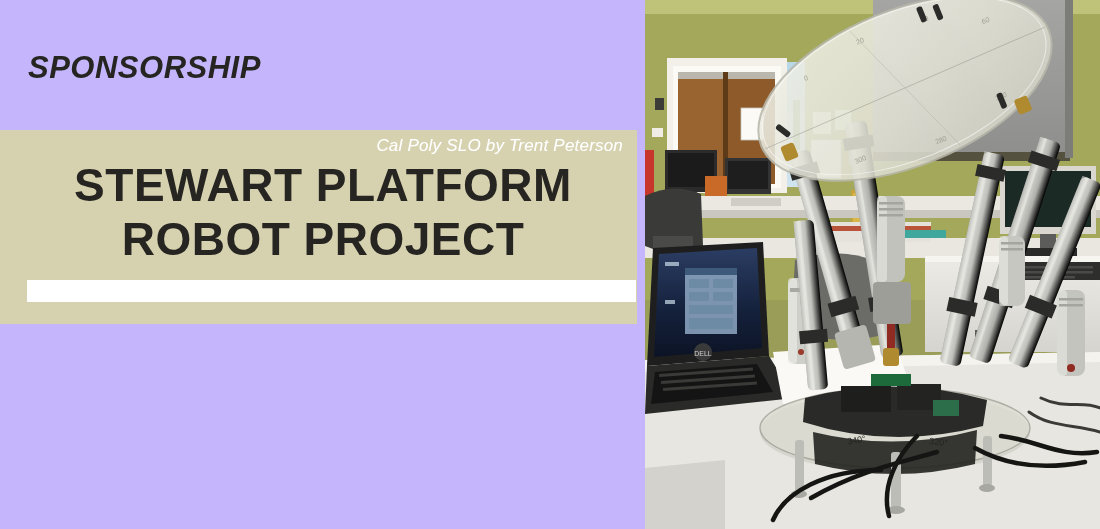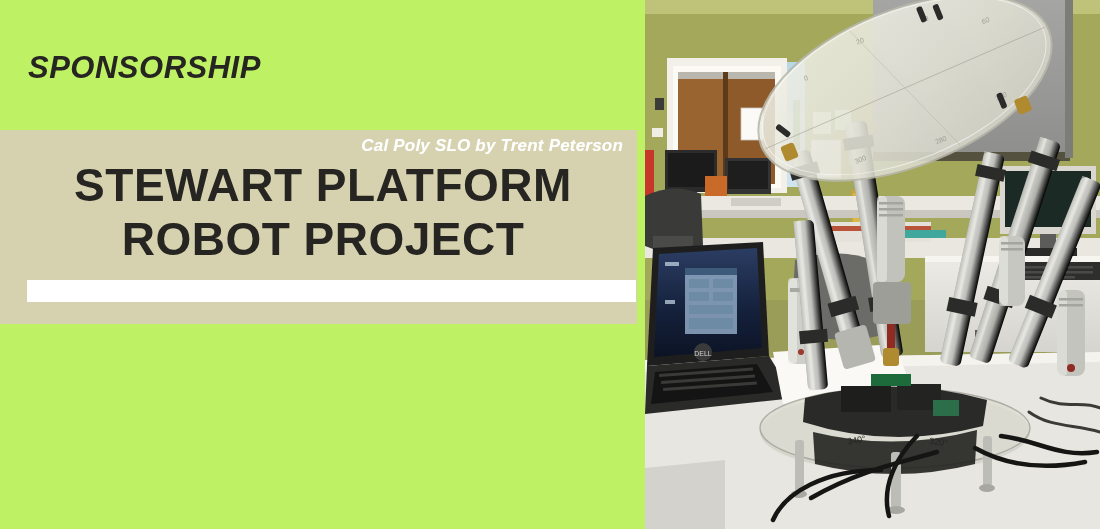--- a/index.html
+++ b/index.html
@@ -4,36 +4,36 @@
 <style>
   * { margin:0; padding:0; box-sizing:border-box; }
   html,body { width:1100px; height:529px; overflow:hidden; }
   body {
     font-family:"Liberation Sans", sans-serif;
     background:#FDFBF8;
   }
   #root { position:relative; width:1100px; height:529px; background:#FDFBF8; }
 
   
-  #left-panel { position:absolute; left:0; top:0; width:645px; height:529px; background:#bef264; }
+  #left-panel { position:absolute; left:0; top:0; width:645px; height:529px; background:#c4b5fd; }
 
   #eyebrow {
     position:absolute; left:28px; top:50px;
     font-size:31px; font-weight:700; font-style:italic;
     letter-spacing:0.5px; color:#262521; white-space:nowrap;
   }
 
   #olive-band {
     position:absolute; left:0; top:130px; width:637px; height:194px;
     background:#D6D2B0;
   }
 
   #subtitle {
     position:absolute; right:14px; top:6px;
-    font-size:17px; font-style:italic; font-weight:700;
+    font-size:17px; font-style:italic; font-weight:400;
     color:#FFFFFF; letter-spacing:0.2px; white-space:nowrap;
     text-shadow:0 0 1px rgba(255,255,255,0.35);
   }
 
   #title {
     position:absolute; right:14px; top:28px; width:600px;
     text-align:center; color:#262521;
     font-size:46px; font-weight:700; line-height:1.18;
     letter-spacing:0.5px;
   }

